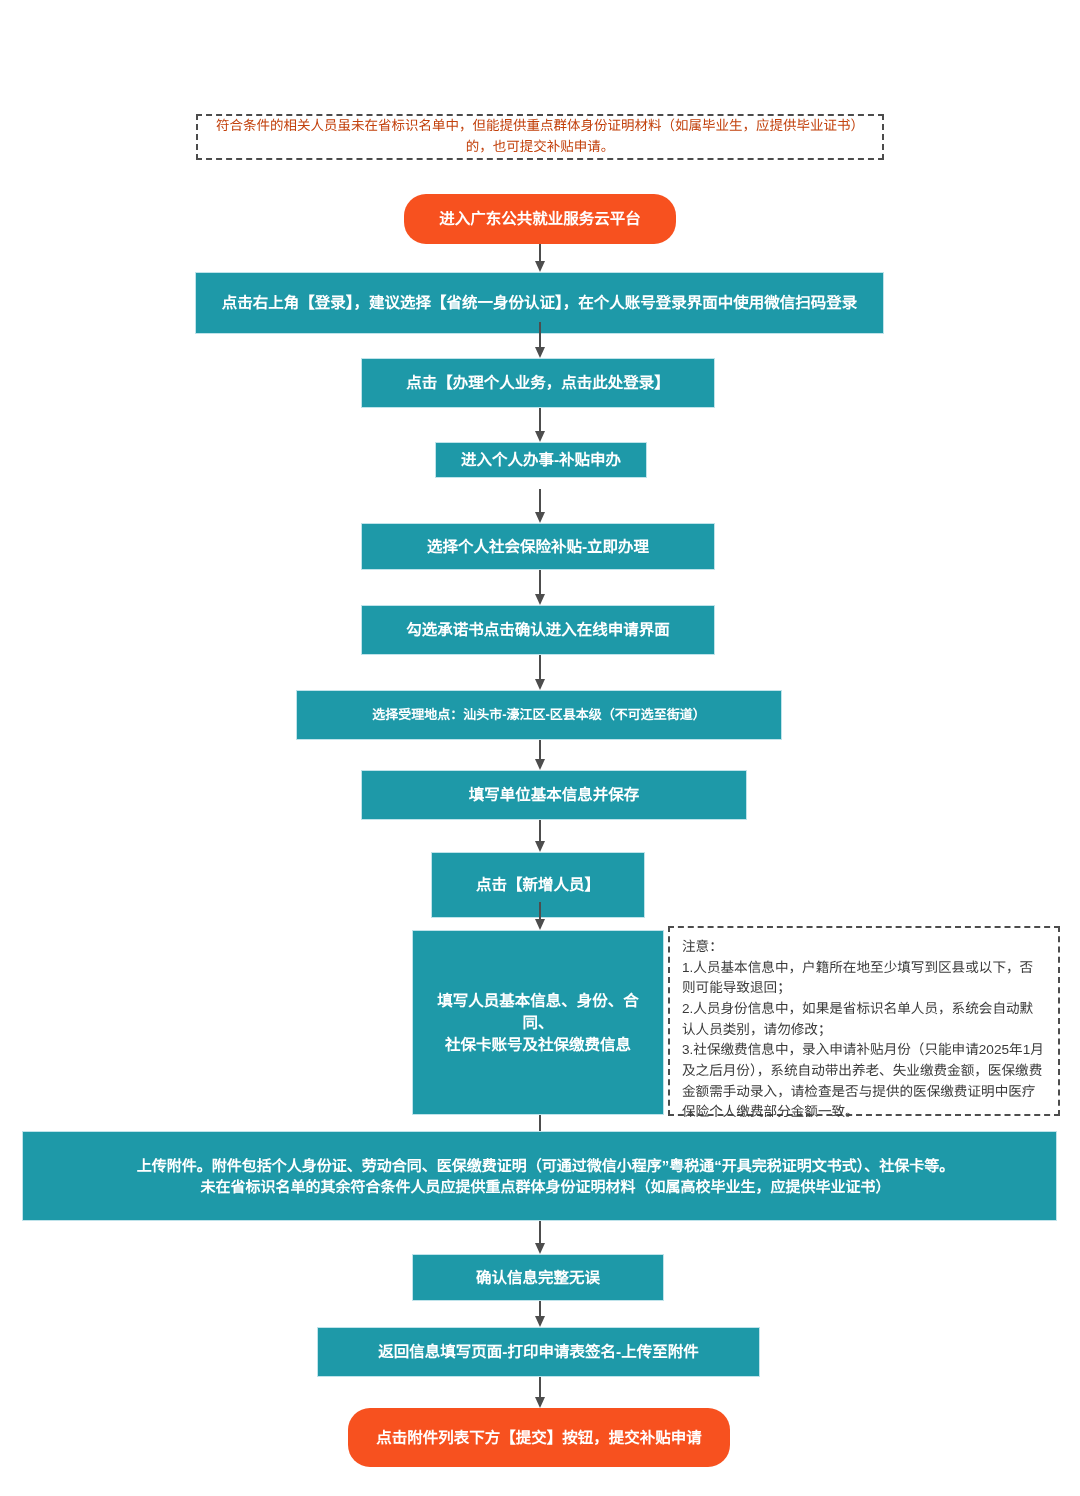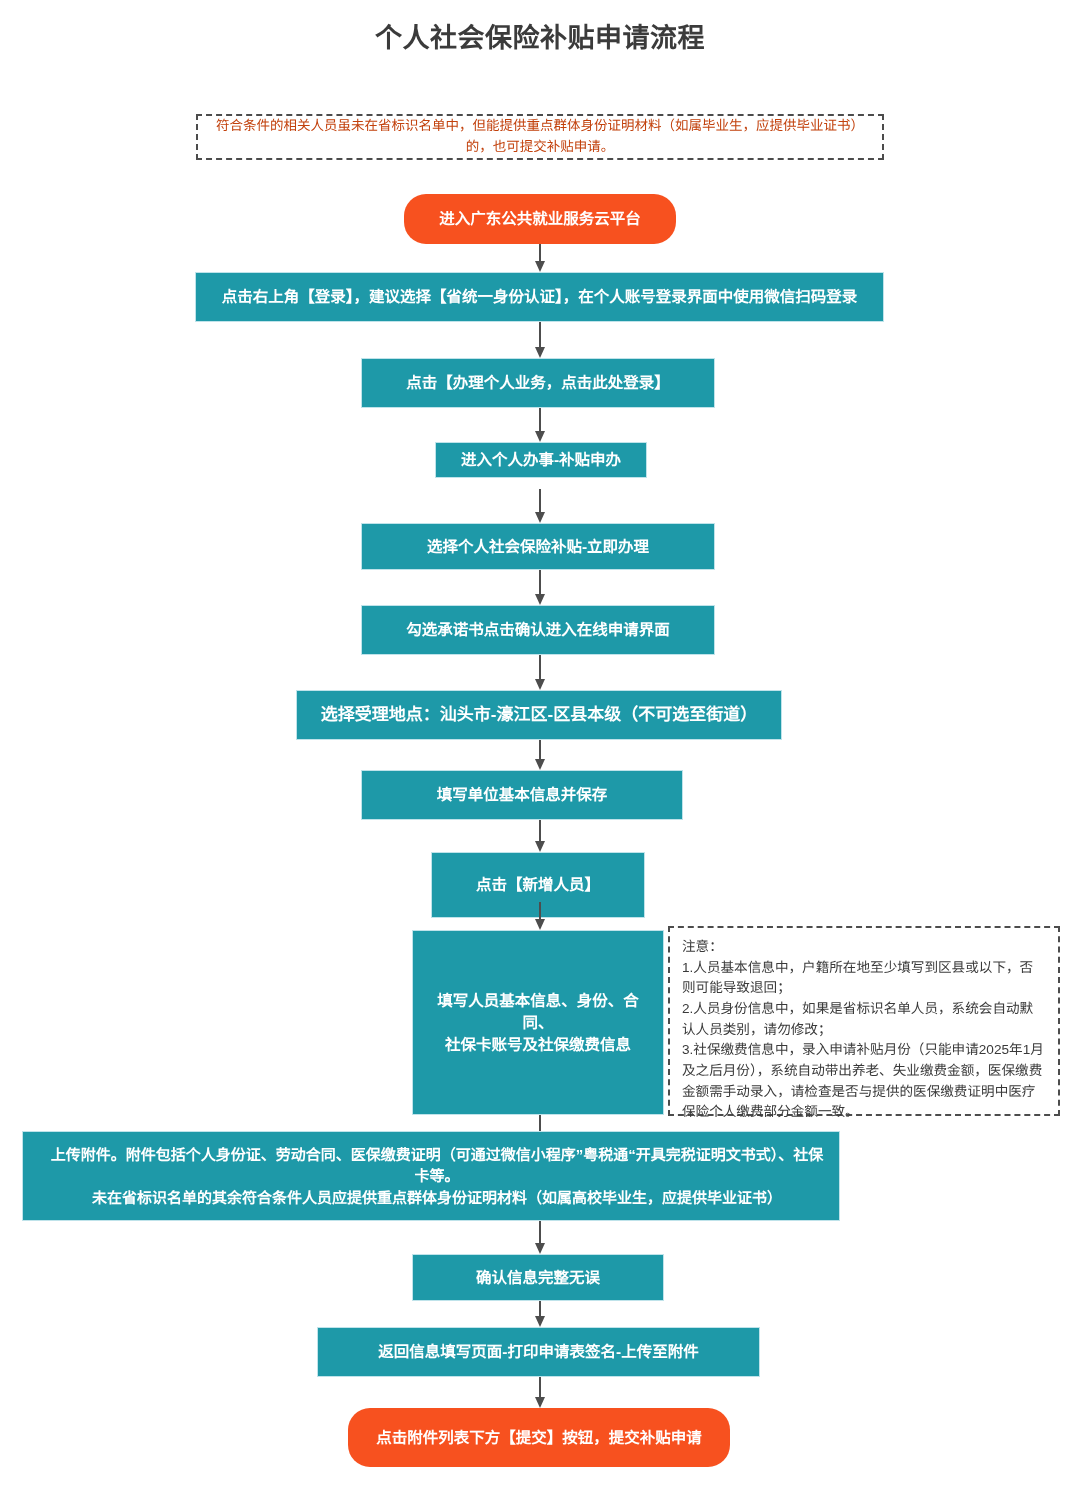--- a/index.html
+++ b/index.html
@@ -102,76 +102,75 @@
   .connector {
     position: absolute;
     width: 14px;
   }
   .connector svg { display: block; }
 </style>
 </head>
 <body>
 
 <div id="title-block">
-  <div class="title-line">个人社会保险补贴申请流程</div>
 </div>
 
 <div class="dashed-note" id="top-note">
   <div class="note-text">符合条件的相关人员虽未在省标识名单中，但能提供重点群体身份证明材料（如属毕业生，应提供毕业证书）的，也可提交补贴申请。</div>
 </div>
 
 <div class="dashed-note" id="side-note">
   <div class="note-text">注意：
 1.人员基本信息中，户籍所在地至少填写到区县或以下，否则可能导致退回；
 2.人员身份信息中，如果是省标识名单人员，系统会自动默认人员类别，请勿修改；
 3.社保缴费信息中，录入申请补贴月份（只能申请2025年1月及之后月份），系统自动带出养老、失业缴费金额，医保缴费金额需手动录入，请检查是否与提供的医保缴费证明中医疗保险个人缴费部分金额一致。</div>
 </div>
 
 <div class="node orange" style="left:404px; top:194px; width:272px; height:50px; font-size:15.5px;justify-content:center;">
   <span class="node-label">进入广东公共就业服务云平台</span>
 </div>
 
-<div class="node teal" style="left:195px; top:272px; width:689px; height:50px; font-size:15.5px;">
+<div class="node teal" style="left:195px; top:272px; width:689px; height:62px; font-size:15.5px;">
   <span class="node-label">点击右上角【登录】，建议选择【省统一身份认证】，在个人账号登录界面中使用微信扫码登录</span>
 </div>
 
 <div class="node teal" style="left:361px; top:358px; width:354px; height:50px; font-size:15.5px;">
   <span class="node-label">点击【办理个人业务，点击此处登录】</span>
 </div>
 
 <div class="node teal" style="left:435px; top:442px; width:212px; height:36px; font-size:15.5px;">
   <span class="node-label">进入个人办事-补贴申办</span>
 </div>
 
 <div class="node teal" style="left:361px; top:523px; width:354px; height:47px; font-size:15.5px;">
   <span class="node-label">选择个人社会保险补贴-立即办理</span>
 </div>
 
 <div class="node teal" style="left:361px; top:605px; width:354px; height:50px; font-size:15.5px;">
   <span class="node-label">勾选承诺书点击确认进入在线申请界面</span>
 </div>
 
-<div class="node teal" style="left:296px; top:690px; width:486px; height:50px; font-size:17px;">
+<div class="node teal" style="left:296px; top:690px; width:486px; height:50px; font-size:13px;">
   <span class="node-label">选择受理地点：汕头市-濠江区-区县本级（不可选至街道）</span>
 </div>
 
-<div class="node teal" style="left:361px; top:770px; width:322px; height:50px; font-size:15.5px;">
+<div class="node teal" style="left:361px; top:770px; width:386px; height:50px; font-size:15.5px;">
   <span class="node-label">填写单位基本信息并保存</span>
 </div>
 
 <div class="node teal" style="left:431px; top:852px; width:214px; height:66px; font-size:15.5px;">
   <span class="node-label">点击【新增人员】</span>
 </div>
 
 <div class="node teal" style="left:412px; top:930px; width:252px; height:185px; font-size:15.5px;">
   <span class="node-label">填写人员基本信息、身份、合同、
 社保卡账号及社保缴费信息</span>
 </div>
 
-<div class="node teal" style="left:22px; top:1131px; width:818px; height:90px; font-size:15px;padding-left:24px;">
+<div class="node teal" style="left:22px; top:1131px; width:1035px; height:90px; font-size:15px;padding-left:24px;">
   <span class="node-label">上传附件。附件包括个人身份证、劳动合同、医保缴费证明（可通过微信小程序”粤税通“开具完税证明文书式）、社保卡等。
 未在省标识名单的其余符合条件人员应提供重点群体身份证明材料（如属高校毕业生，应提供毕业证书）</span>
 </div>
 
 <div class="node teal" style="left:412px; top:1254px; width:252px; height:47px; font-size:15.5px;">
   <span class="node-label">确认信息完整无误</span>
 </div>
 
 <div class="node teal" style="left:317px; top:1327px; width:443px; height:50px; font-size:15.5px;">
   <span class="node-label">返回信息填写页面-打印申请表签名-上传至附件</span>

